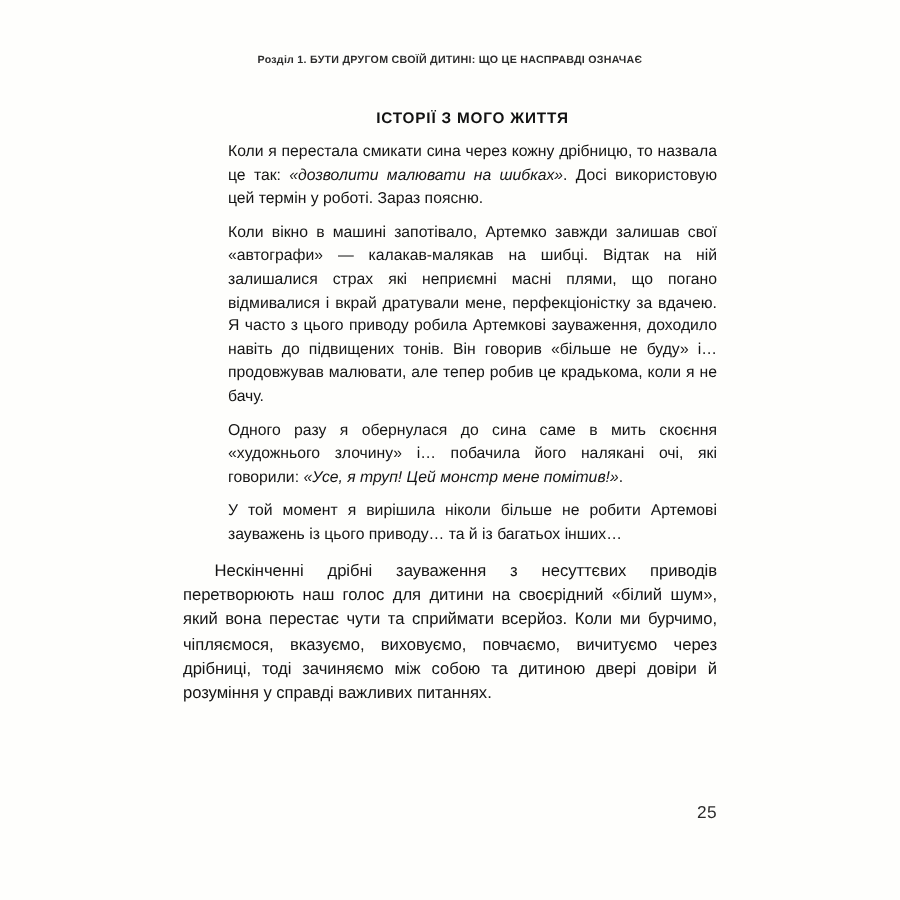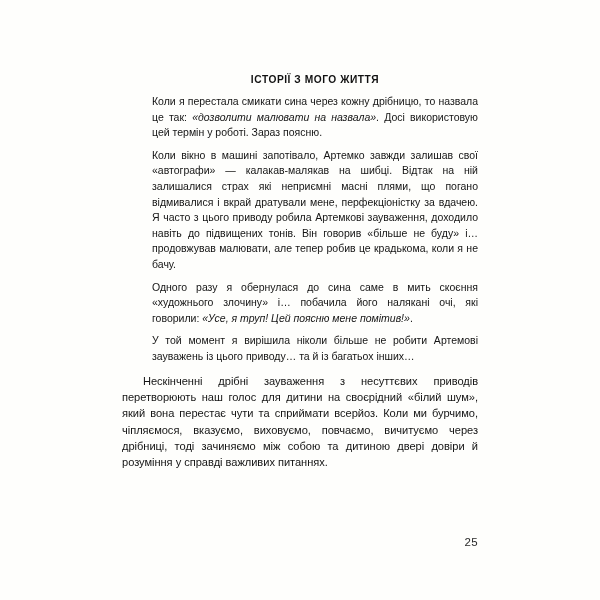--- a/index.html
+++ b/index.html
@@ -103,38 +103,39 @@
     color: #2a2a2a;
     font-weight: 400;
     letter-spacing: 0.3px;
   }
 </style>
 </head>
 <body>
 
 <div class="page">
 
+  <div class="running-head">Розділ 1. БУТИ ДРУГОМ СВОЇЙ ДИТИНІ: ЩО ЦЕ НАСПРАВДІ ОЗНАЧАЄ</div>
 
   <div class="column">
 
 
     <div class="story-block">
 
       <div class="story-heading">ІСТОРІЇ З МОГО ЖИТТЯ</div>
 
       <p>
-        <span>Коли я перестала смикати сина через кожну дрібницю, то назвала це так: </span><em class="ital">«дозволити малювати на назвала»</em><span>. Досі використовую цей термін у роботі. Зараз поясню.</span>
+        <span>Коли я перестала смикати сина через кожну дрібницю, то назвала це так: </span><em class="ital">«дозволити малювати на шибках»</em><span>. Досі використовую цей термін у роботі. Зараз поясню.</span>
       </p>
 
       <p>
         <span>Коли вікно в машині запотівало, Артемко завжди залишав свої «автографи» — калакав-малякав на шибці. Відтак на ній залишалися страх які неприємні масні плями, що погано відмивалися і вкрай дратували мене, перфекціоністку за вдачею. Я часто з цього приводу робила Артемкові зауваження, доходило навіть до підвищених тонів. Він говорив «більше не буду» і… продовжував малювати, але тепер робив це крадькома, коли я не бачу.</span><em class="ital"></em><span></span>
       </p>
 
       <p>
-        <span>Одного разу я обернулася до сина саме в мить скоєння «художнього злочину» і… побачила його налякані очі, які говорили: </span><em class="ital">«Усе, я труп! Цей поясню мене помітив!»</em><span>.</span>
+        <span>Одного разу я обернулася до сина саме в мить скоєння «художнього злочину» і… побачила його налякані очі, які говорили: </span><em class="ital">«Усе, я труп! Цей монстр мене помітив!»</em><span>.</span>
       </p>
 
       <p>
         <span>У той момент я вирішила ніколи більше не робити Артемові зауважень із цього приводу… та й із багатьох інших…</span><em class="ital"></em><span></span>
       </p>
 
     </div>
 
     <p class="body-para closing-para">Нескінченні дрібні зауваження з несуттєвих приводів перетворюють наш голос для дитини на своєрідний «білий шум», який вона перестає чути та сприймати всерйоз. Коли ми бурчимо, чіпляємося, вказуємо, виховуємо, повчаємо, вичитуємо через дрібниці, тоді зачиняємо між собою та дитиною двері довіри й розуміння у справді важливих питаннях.</p>
 

